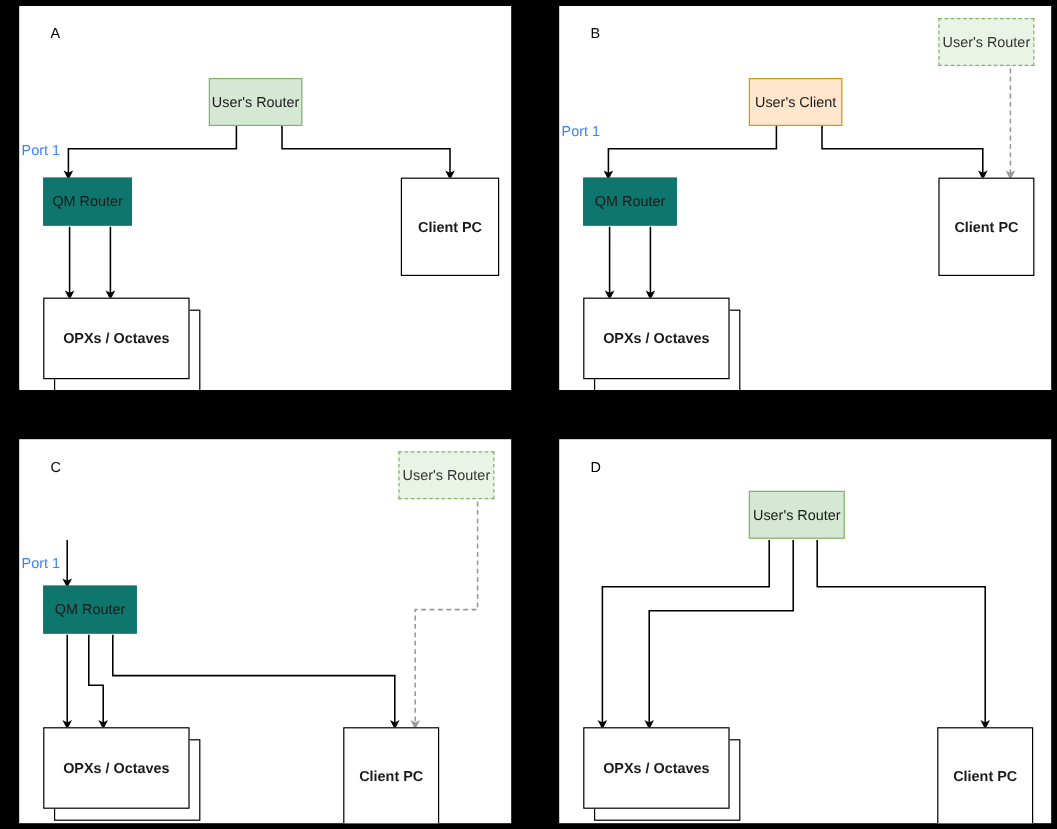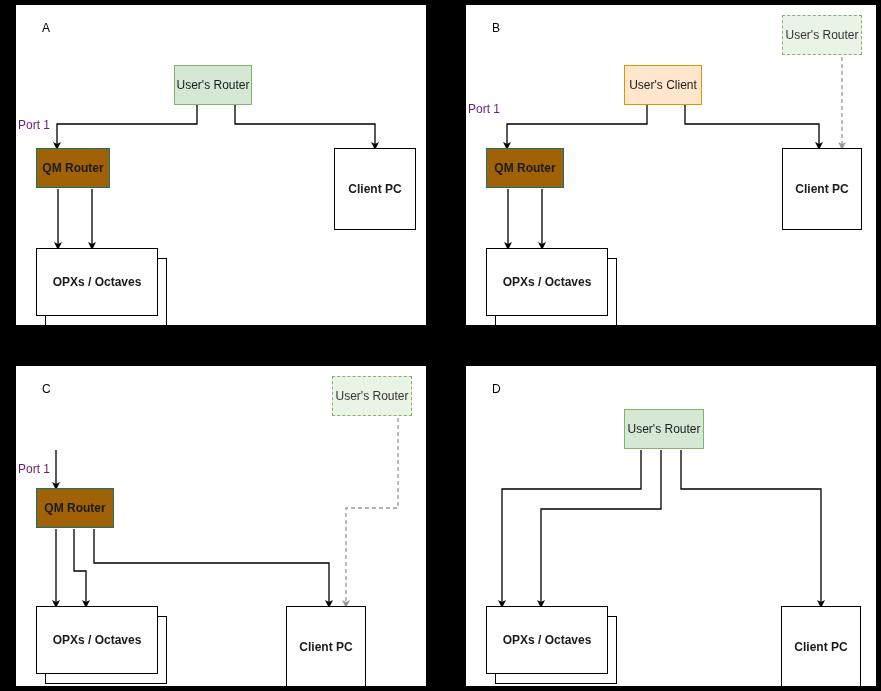--- a/index.html
+++ b/index.html
@@ -62,43 +62,42 @@
   .node-green {
     background: #d5e8d4;
     border: 1px solid #82b366;
   }
   .node-green-dashed {
     background: #e9f3e6;
     border: 1px dashed #82b366;
     color: #333333;
   }
   .node-blue {
-    background: #a16207;
+    background: #0f766e;
     border: 1px solid #0f766e;
-    font-weight: bold;
   }
   .node-orange {
     background: #ffe6cc;
     border: 1px solid #d79b00;
   }
   .node-white {
     background: #ffffff;
     border: 1px solid #000000;
     font-weight: bold;
   }
   .stack-back {
     position: absolute;
     box-sizing: border-box;
     background: #ffffff;
     border: 1px solid #000000;
   }
   .port-label {
     position: absolute;
     font-size: 12px;
-    color: #701a75;
+    color: #3b82f6;
     white-space: nowrap;
   }
 </style>
 </head>
 <body>
 
 <div class="canvas">
 
   <div class="panel" id="panel-a">
 

